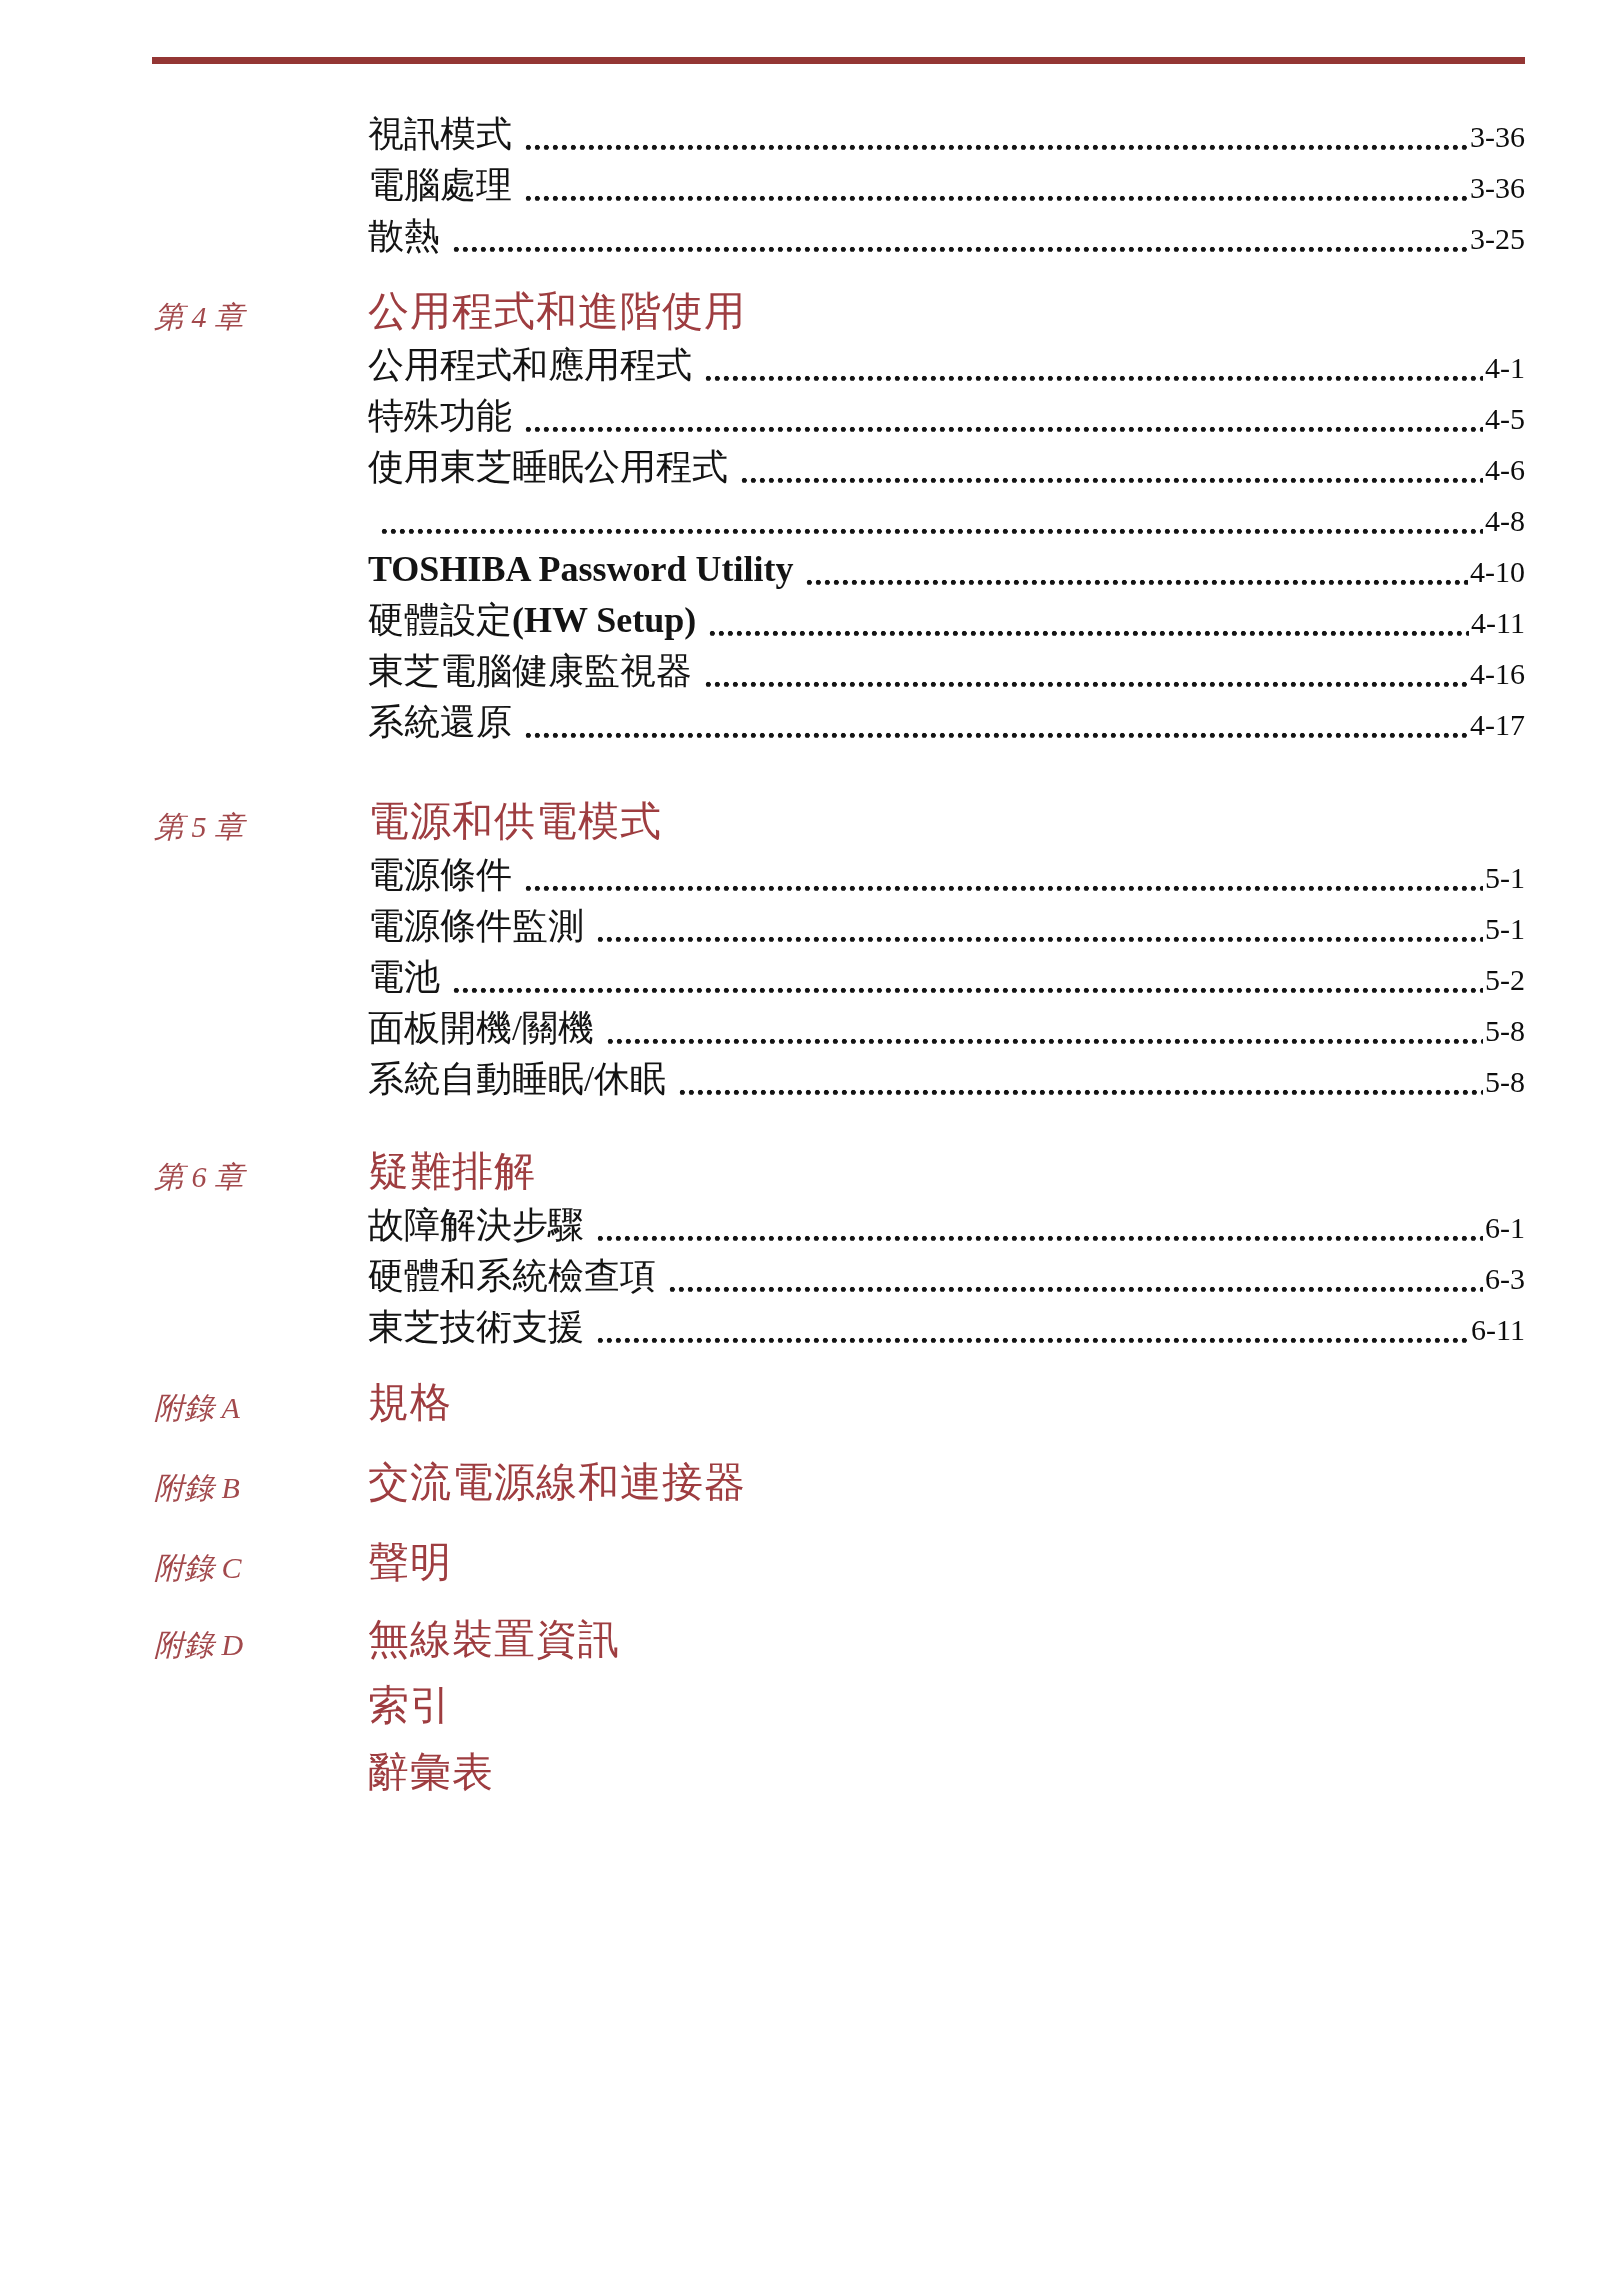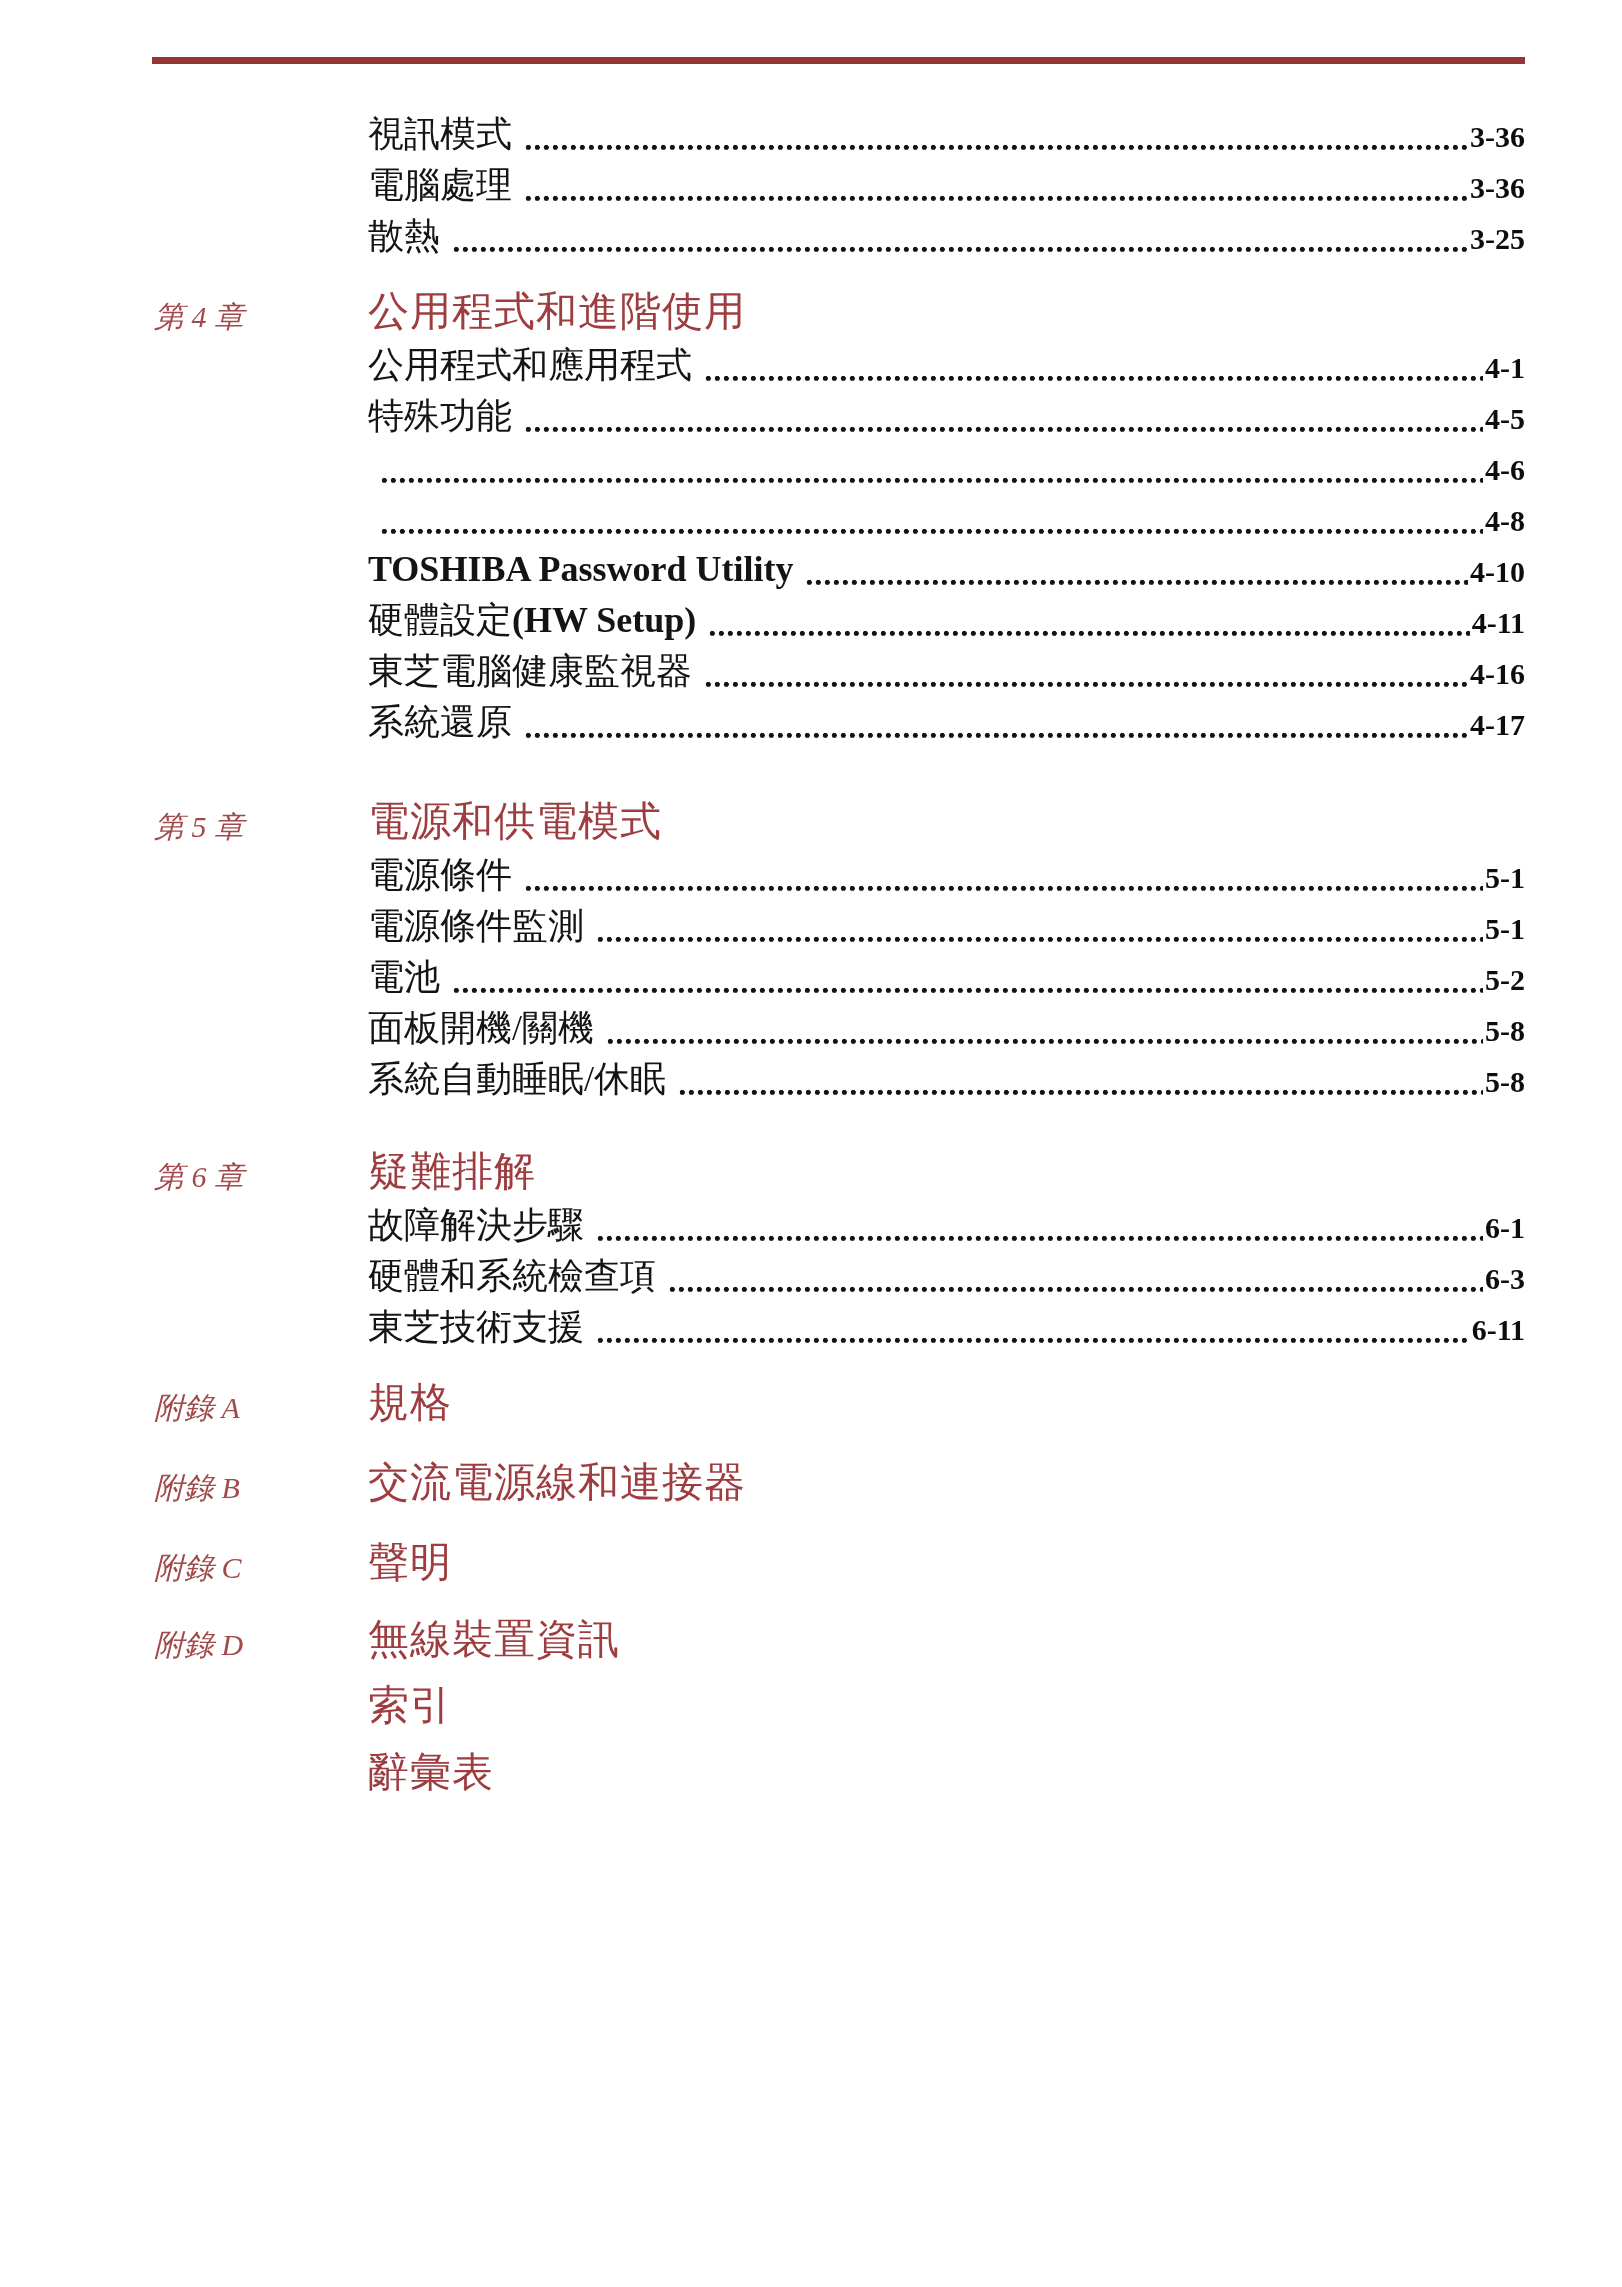--- a/index.html
+++ b/index.html
@@ -27,21 +27,21 @@
   .tt:empty { display:none; }
   .latin { font-weight:bold; }
   .dots {
     flex:1 1 auto; height:6.7px;
     margin:0 1.9px 6.7px 11.5px;
     background-image:radial-gradient(circle at 4.3px 3.4px, #141414 2.2px, transparent 2.9px);
     background-size:9px 6.7px;
     background-repeat:repeat-x;
     background-position:left bottom;
   }
-  .pg { font-size:30px; font-weight:bold; line-height:1.35; color:#0d0d0d; }
+  .pg { font-size:30px; font-weight:normal; line-height:1.35; color:#0d0d0d; }
   
   .chapter { position:relative; height:52px; }
   .chapter-title {
     font-size:41px; line-height:52px; color:#9e3d40; letter-spacing:1px;
   }
   .chapter-label {
     position:absolute; left:-214px; top:11.5px;
     font-size:30px; font-style:italic; color:#a2494c; white-space:nowrap;
   }
   .chapter-label:empty { display:none; }
@@ -131,20 +131,21 @@
       <span class="t-group"><span class="tt">公用程式和應用程式</span></span>
       <span class="dots"></span>
       <span class="pg">4-1</span>
     </div>
     <div class="row">
       <span class="t-group"><span class="tt">特殊功能</span></span>
       <span class="dots"></span>
       <span class="pg">4-5</span>
     </div>
     <div class="row">
+      <span class="t-group"><span class="tt">使用東芝睡眠公用程式</span></span>
       <span class="dots"></span>
       <span class="pg">4-6</span>
     </div>
     <div class="row">
       <span class="dots"></span>
       <span class="pg">4-8</span>
     </div>
     <div class="row">
       <span class="t-group"><span class="tt latin">TOSHIBA Password Utility</span></span>
       <span class="dots"></span>

